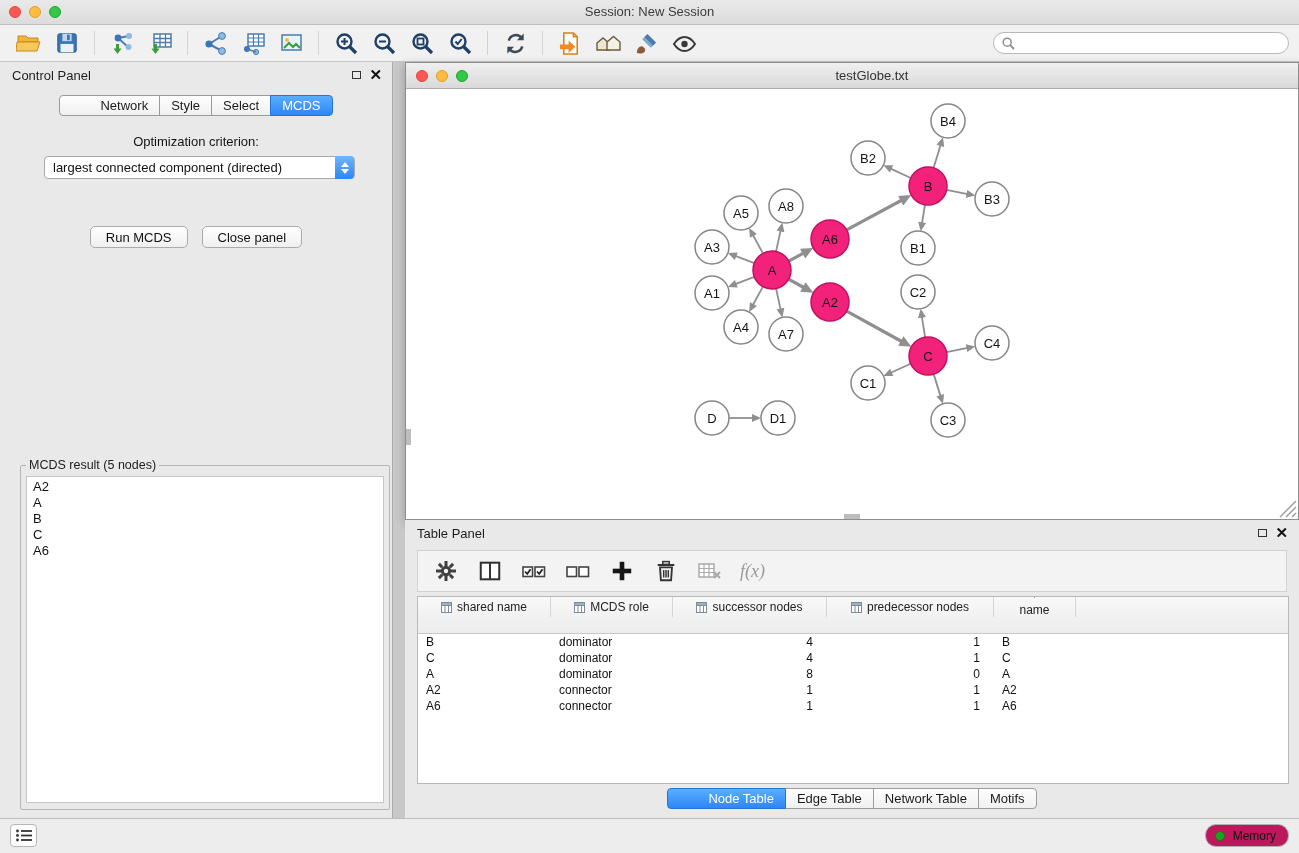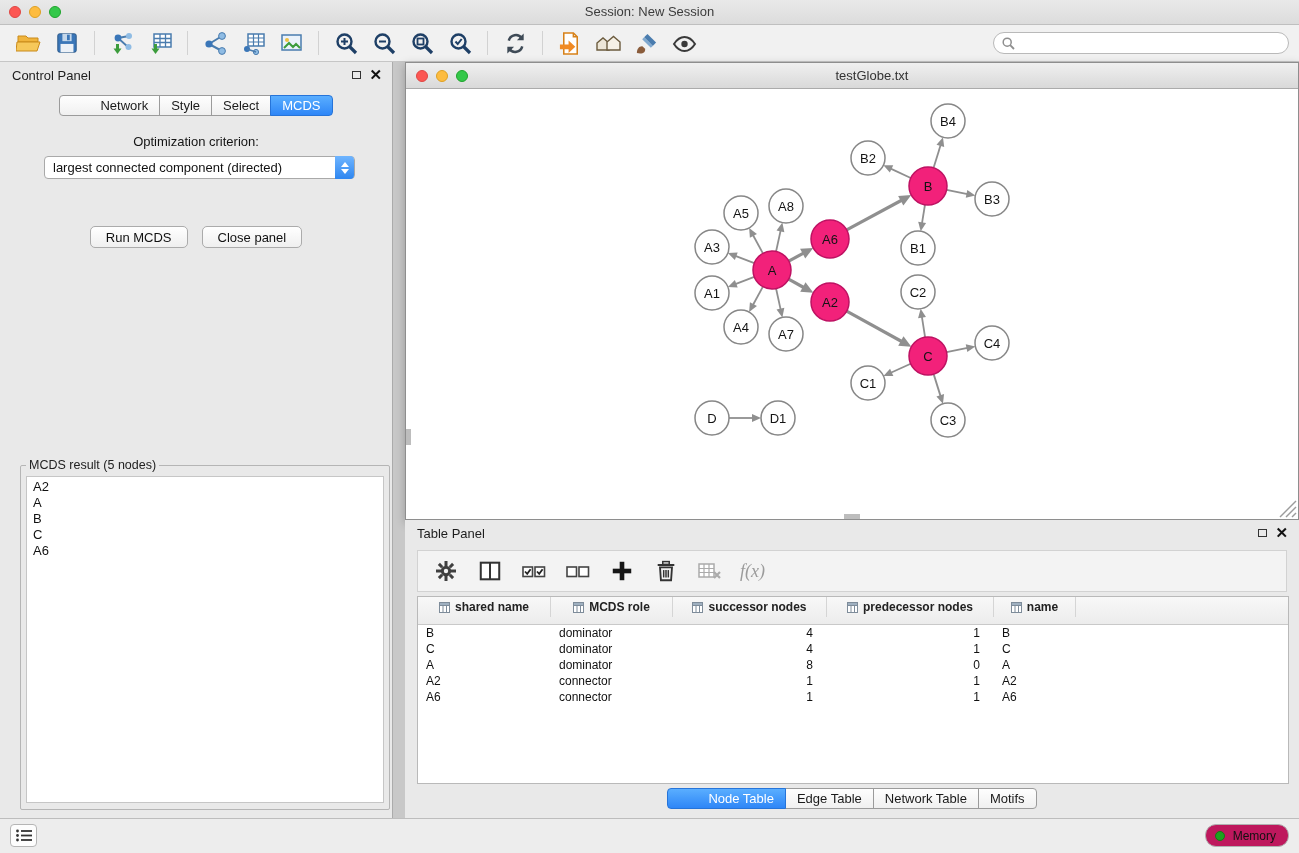--- a/index.html
+++ b/index.html
@@ -69,21 +69,21 @@
   
   #table-panel{position:absolute;left:405px;top:520px;width:894px;height:298px;background:#E9E9E9;}
   #table-panel .panel-head .ptitle{left:12px;}
   .tp-toolbar{position:absolute;left:12px;top:30px;width:870px;height:42px;background:#F3F3F3;
     border:1px solid #D2D2D2;display:flex;align-items:center;gap:16px;padding-left:14px;}
   .tpi{width:28px;height:28px;border:none;background:transparent;display:flex;align-items:center;
     justify-content:center;padding:0;cursor:pointer;}
   .fx{font-family:"Liberation Serif",serif;font-style:italic;font-size:18px;color:#9B9B9B;}
   .ntable{position:absolute;left:12px;top:76px;width:872px;height:188px;background:#fff;
     border:1px solid #B9B9B9;overflow:hidden;}
-  .thead{display:flex;height:28px;background:linear-gradient(#F8F8F8,#ECECEC);border-bottom:1px solid #C9C9C9;font-weight:bold;}
+  .thead{display:flex;height:37px;background:linear-gradient(#F8F8F8,#ECECEC);border-bottom:1px solid #C9C9C9;}
   .th{display:flex;align-items:center;justify-content:center;gap:5px;font-size:12px;color:#222;
     border-right:1px solid #D5D5D5;height:20px;cursor:pointer;}
   .th.fill{flex:1;border-right:none;}
   .tr{display:flex;height:16px;}
   .td{font-size:12px;color:#111;line-height:16px;padding:0 8px;white-space:nowrap;overflow:hidden;}
   .tp-tabs{position:absolute;left:0;top:268px;width:100%;display:flex;justify-content:center;}
   
   #statusbar{position:absolute;left:0;top:818px;width:1299px;height:35px;background:#EDEDED;
     border-top:1px solid #BDBDBD;}
   .sb-left{position:absolute;left:10px;top:5px;width:27px;height:23px;background:#FDFDFD;
@@ -521,21 +521,21 @@
         </div>
         <div class="th" style="width: 167px;">
           <svg width="11" height="11" viewBox="0 0 11 11">
             <rect x="0.5" y="0.5" width="10" height="10" fill="#fff" stroke="#7E8C9A"></rect>
             <rect x="0.5" y="0.5" width="10" height="3" fill="#9FB0C0" stroke="#7E8C9A"></rect>
             <line x1="4" y1="3.5" x2="4" y2="10.5" stroke="#7E8C9A"></line>
             <line x1="7.5" y1="3.5" x2="7.5" y2="10.5" stroke="#7E8C9A"></line>
           </svg>
           <span>predecessor nodes</span>
         </div>
-        <div class="th" style="width: 82px;">
+        <div class="th" style="width: 82px; flex-direction: column;">
           <svg width="11" height="11" viewBox="0 0 11 11">
             <rect x="0.5" y="0.5" width="10" height="10" fill="#fff" stroke="#7E8C9A"></rect>
             <rect x="0.5" y="0.5" width="10" height="3" fill="#9FB0C0" stroke="#7E8C9A"></rect>
             <line x1="4" y1="3.5" x2="4" y2="10.5" stroke="#7E8C9A"></line>
             <line x1="7.5" y1="3.5" x2="7.5" y2="10.5" stroke="#7E8C9A"></line>
           </svg>
           <span>name</span>
         </div>
         <div class="th fill"></div>
       </div>

